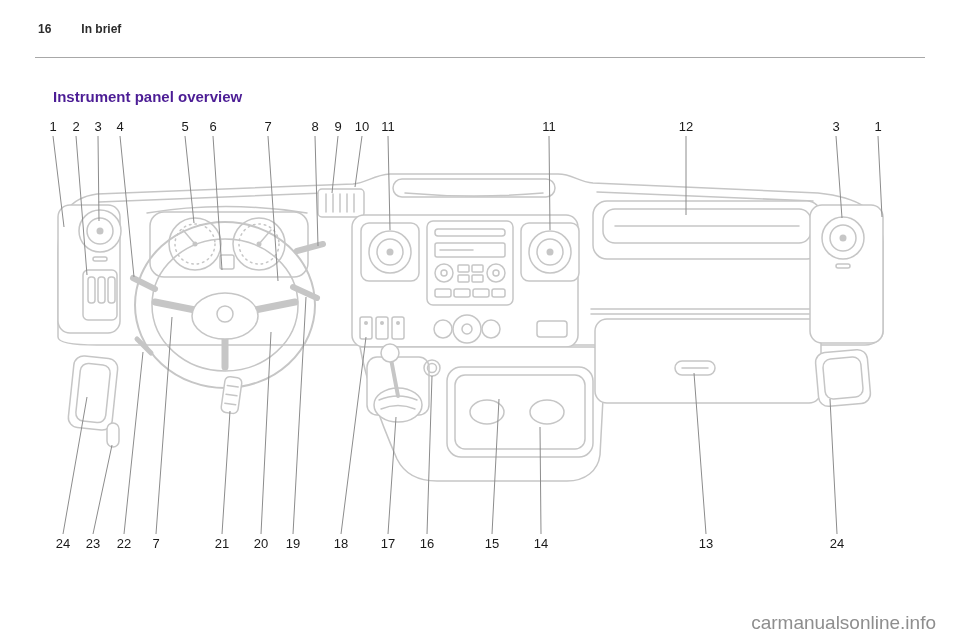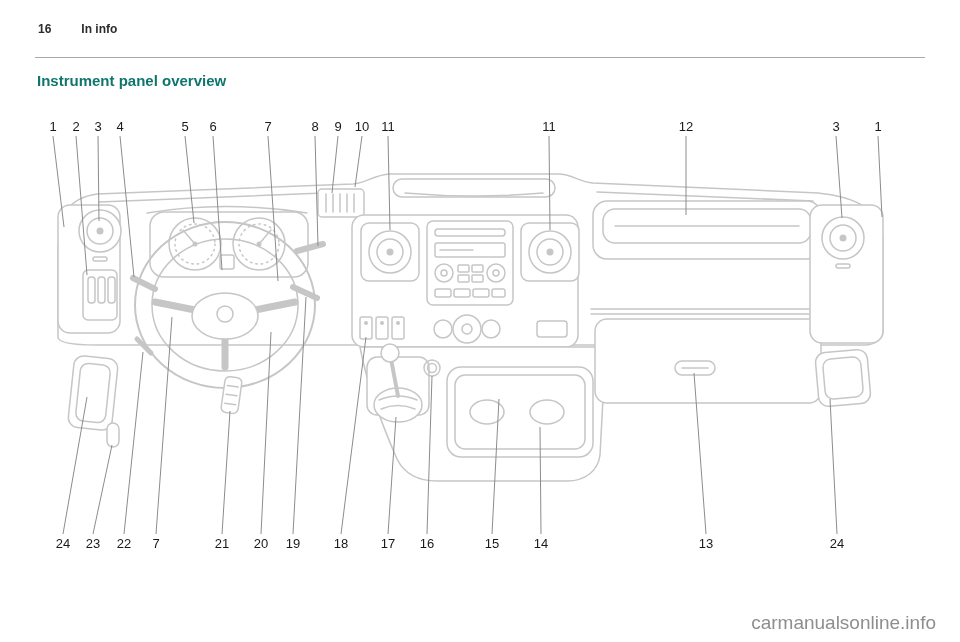--- a/index.html
+++ b/index.html
@@ -15,22 +15,22 @@
     position:absolute; top:22px; left:38px;
     display:flex; align-items:baseline;
     font-size:12px; font-weight:bold; color:#2b2b2b;
   }
   .header .section { margin-left:30px; }
   .rule {
     position:absolute; top:57px; left:35px; width:890px;
     border-top:1px solid #a8a8a8;
   }
   .heading {
-    position:absolute; top:72px; left:37px; margin:0;
-    font-size:15px; font-weight:bold; color:#0f766e;
+    position:absolute; top:72px; left:37px; margin:16px;
+    font-size:15px; font-weight:bold; color:#4c1d95;
   }
   .figure {
     position:absolute; top:105px; left:35px;
     width:860px; height:460px;
   }
   .figure svg { display:block; }
   .figure text {
     font-family:"Liberation Sans", sans-serif;
     font-size:13px; fill:#1a1a1a;
   }
@@ -39,21 +39,21 @@
     font-size:19px; color:#8e8e8e;
   }
 </style>
 </head>
 <body>
 
 <div class="page">
 
   <div class="header">
     <span class="pagenum">16</span>
-    <span class="section">In info</span>
+    <span class="section">In brief</span>
   </div>
 
   <div class="rule"></div>
 
   <h1 class="heading">Instrument panel overview</h1>
 
   <div class="figure">
     <svg width="860" height="460" viewBox="0 0 860 460">
 
       <g stroke="#c6c6c6" stroke-width="1.5" fill="none" stroke-linecap="round" stroke-linejoin="round">

